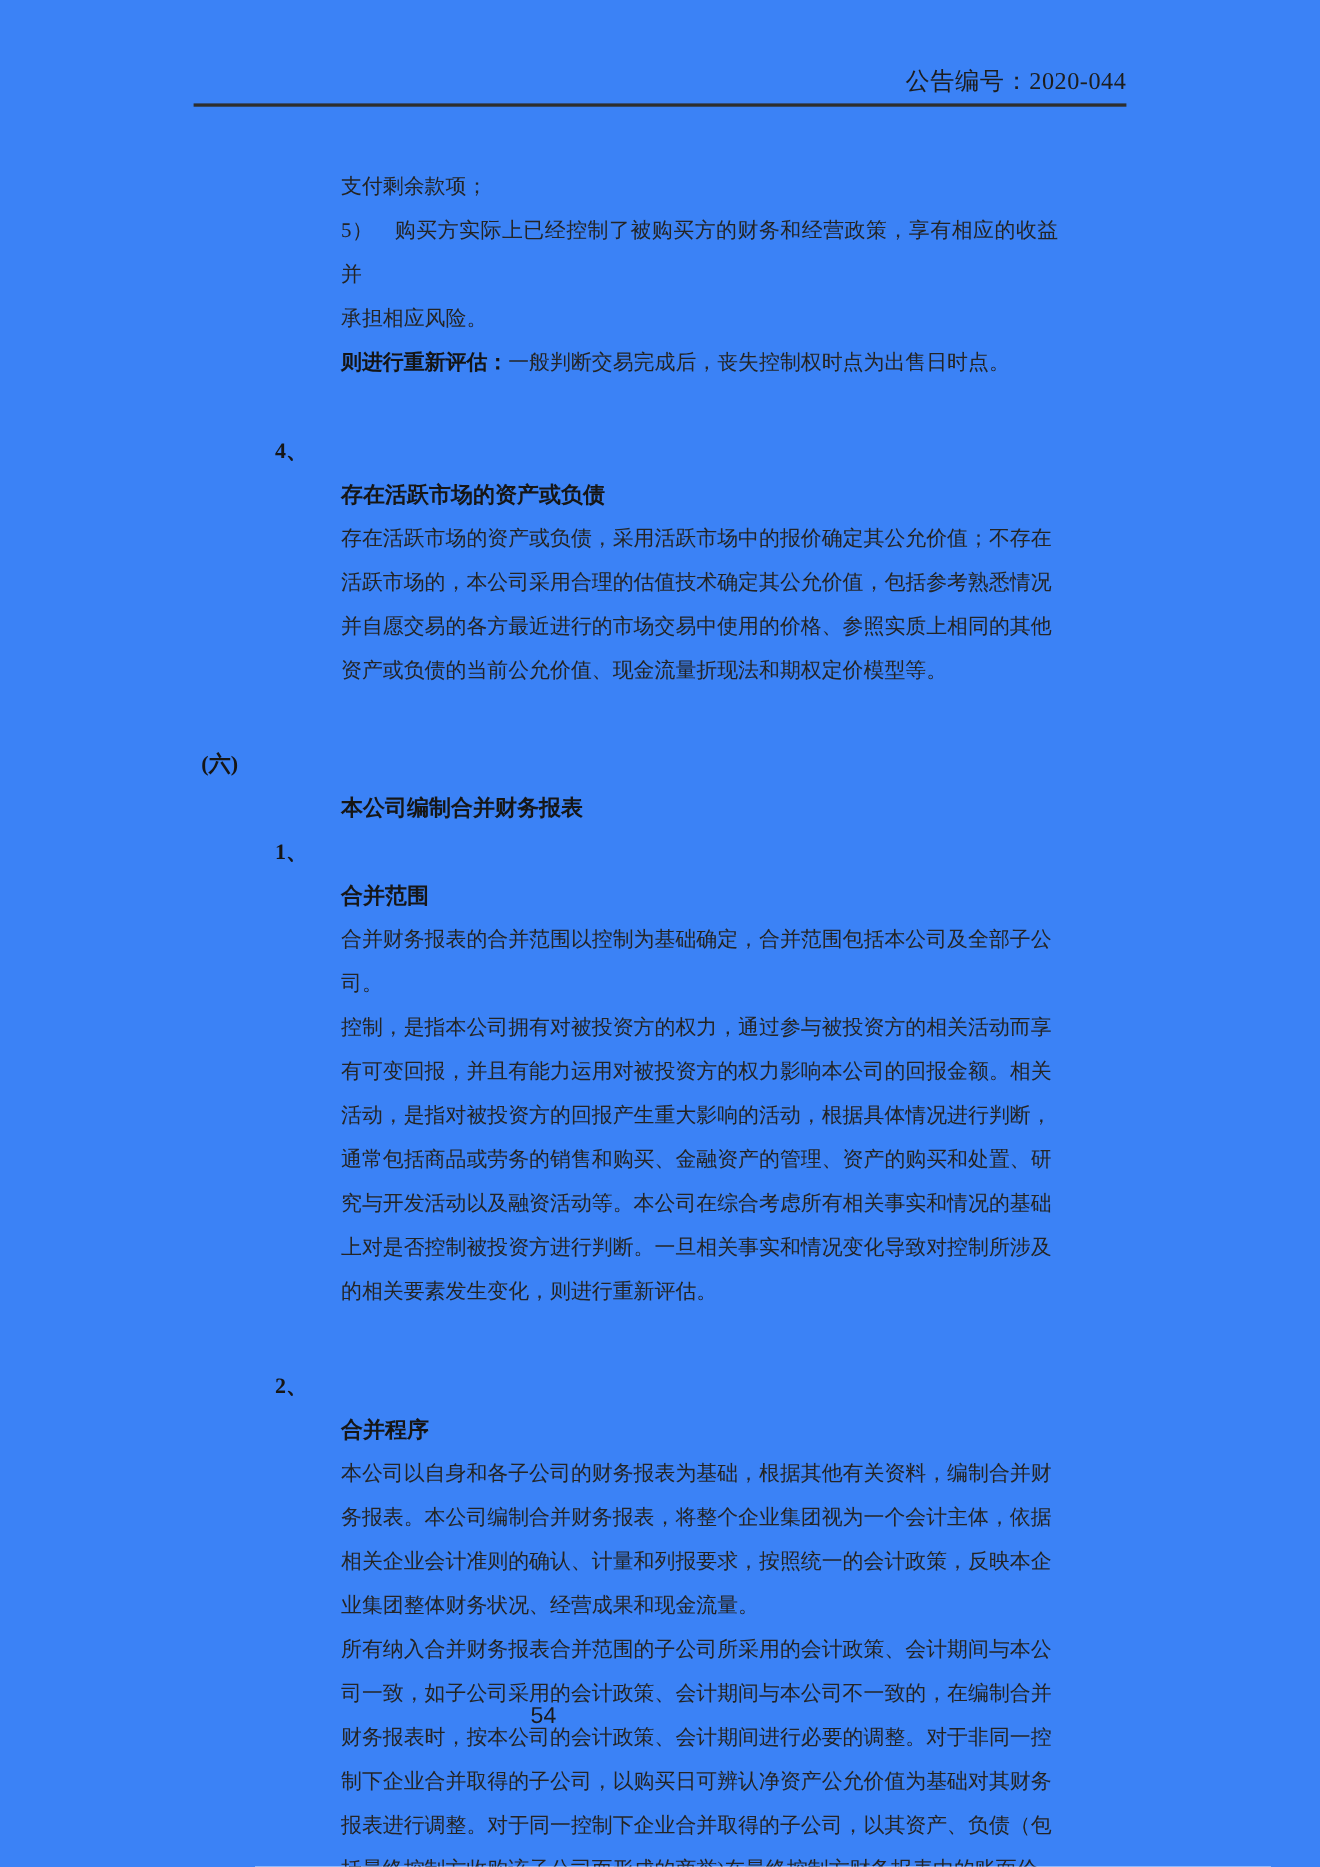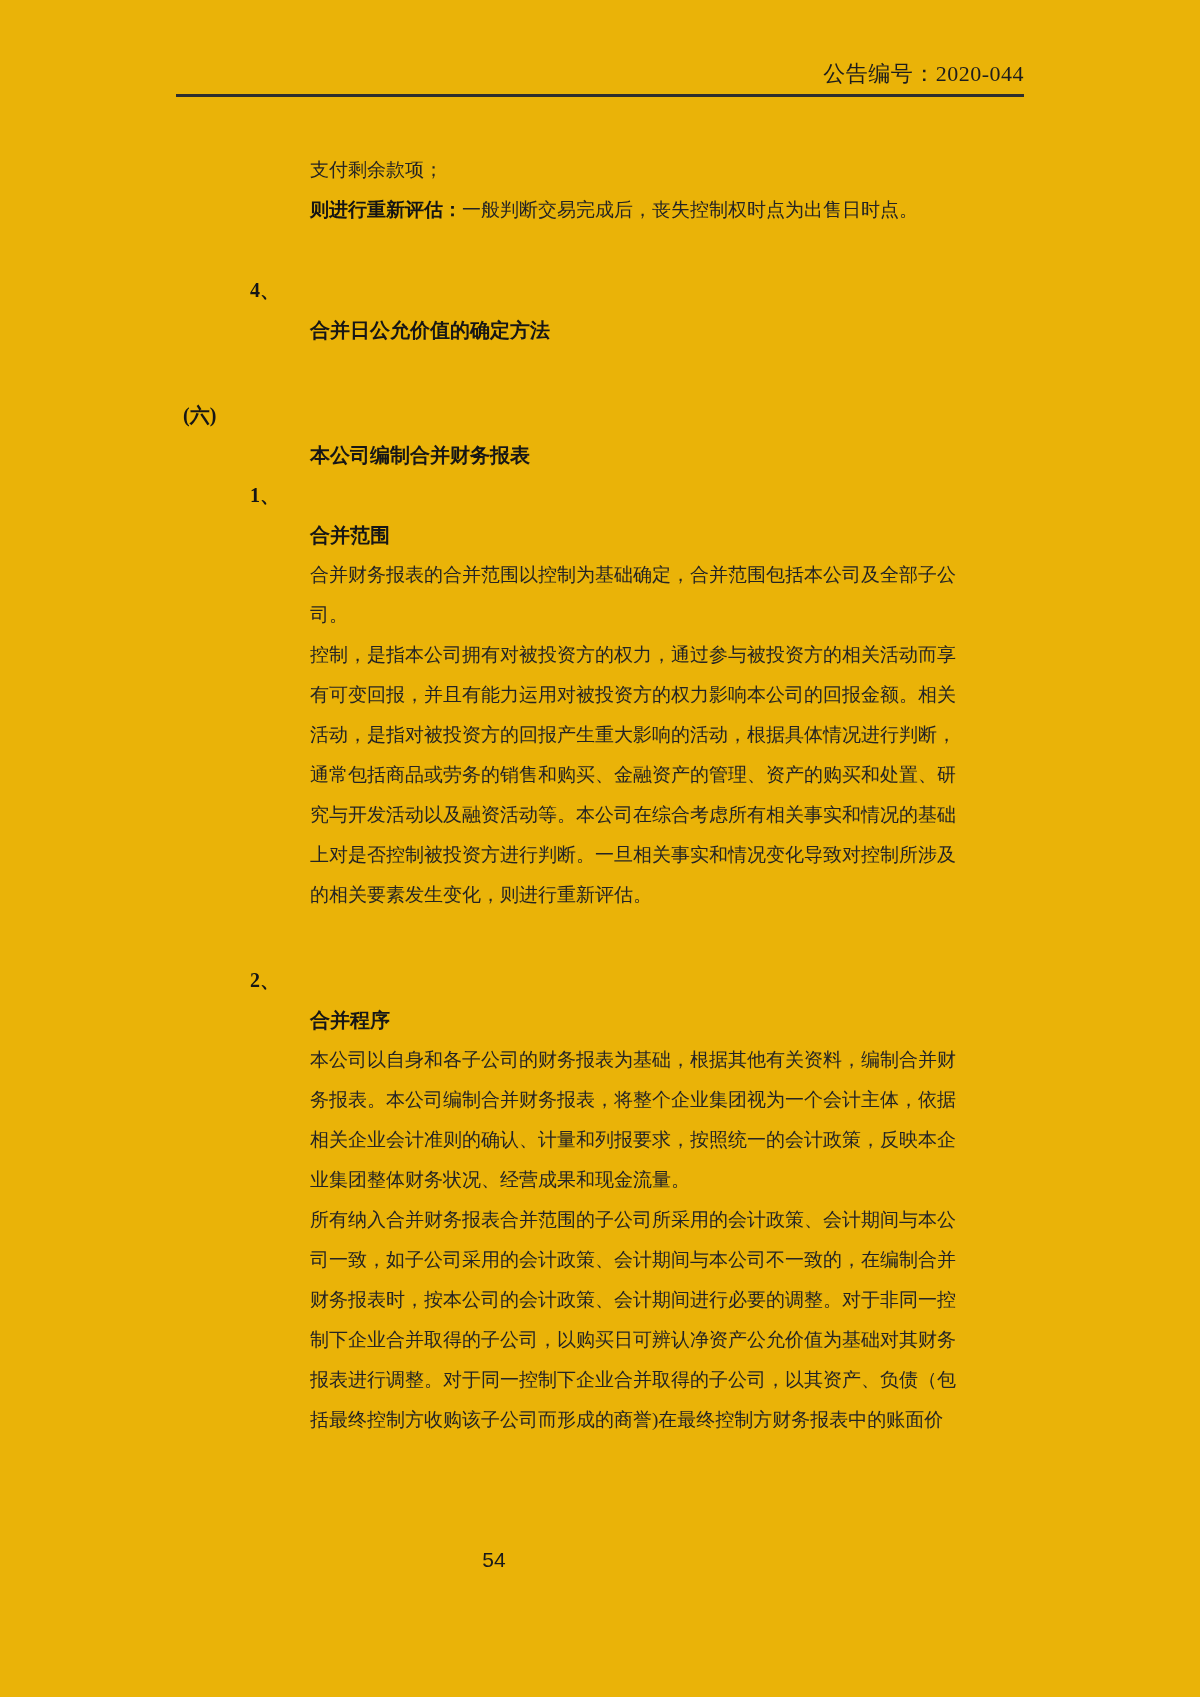--- a/index.html
+++ b/index.html
@@ -4,21 +4,21 @@
 <style>
   html, body {
     margin: 0;
     padding: 0;
     background: #ffffff;
   }
   .page {
     position: relative;
     width: 1200px;
     height: 1697px;
-    background: #eab308;
+    background: #3b82f6;
     font-family: "Liberation Serif", "DejaVu Serif", serif;
     color: #212121;
     overflow: hidden;
   }
   
   .header-meta {
     position: absolute;
     top: 60px;
     left: 176px;
     width: 848px;
@@ -89,27 +89,33 @@
 
 <div class="page">
 
   <div class="header-meta">公告编号：2020-044</div>
   <div class="header-rule"></div>
 
   <div class="content">
 
     <p class="para">支付剩余款项；</p>
 
+    <p class="para">5）　购买方实际上已经控制了被购买方的财务和经营政策，享有相应的收益并
+承担相应风险。</p>
 
     <p class="para"><span class="lead-bold">则进行重新评估：</span><span>一般判断交易完成后，丧失控制权时点为出售日时点。</span></p>
 
     <p class="heading mt-block">
-      <span class="h-num">4、</span><span>合并日公允价值的确定方法</span>
+      <span class="h-num">4、</span><span>存在活跃市场的资产或负债</span>
     </p>
 
+    <p class="para">存在活跃市场的资产或负债，采用活跃市场中的报价确定其公允价值；不存在
+活跃市场的，本公司采用合理的估值技术确定其公允价值，包括参考熟悉情况
+并自愿交易的各方最近进行的市场交易中使用的价格、参照实质上相同的其他
+资产或负债的当前公允价值、现金流量折现法和期权定价模型等。</p>
 
     <p class="heading level-top mt-block-lg">
       <span class="h-num">(六)</span><span>本公司编制合并财务报表</span>
     </p>
 
     <p class="heading">
       <span class="h-num">1、</span><span>合并范围</span>
     </p>
 
     <p class="para">合并财务报表的合并范围以控制为基础确定，合并范围包括本公司及全部子公

